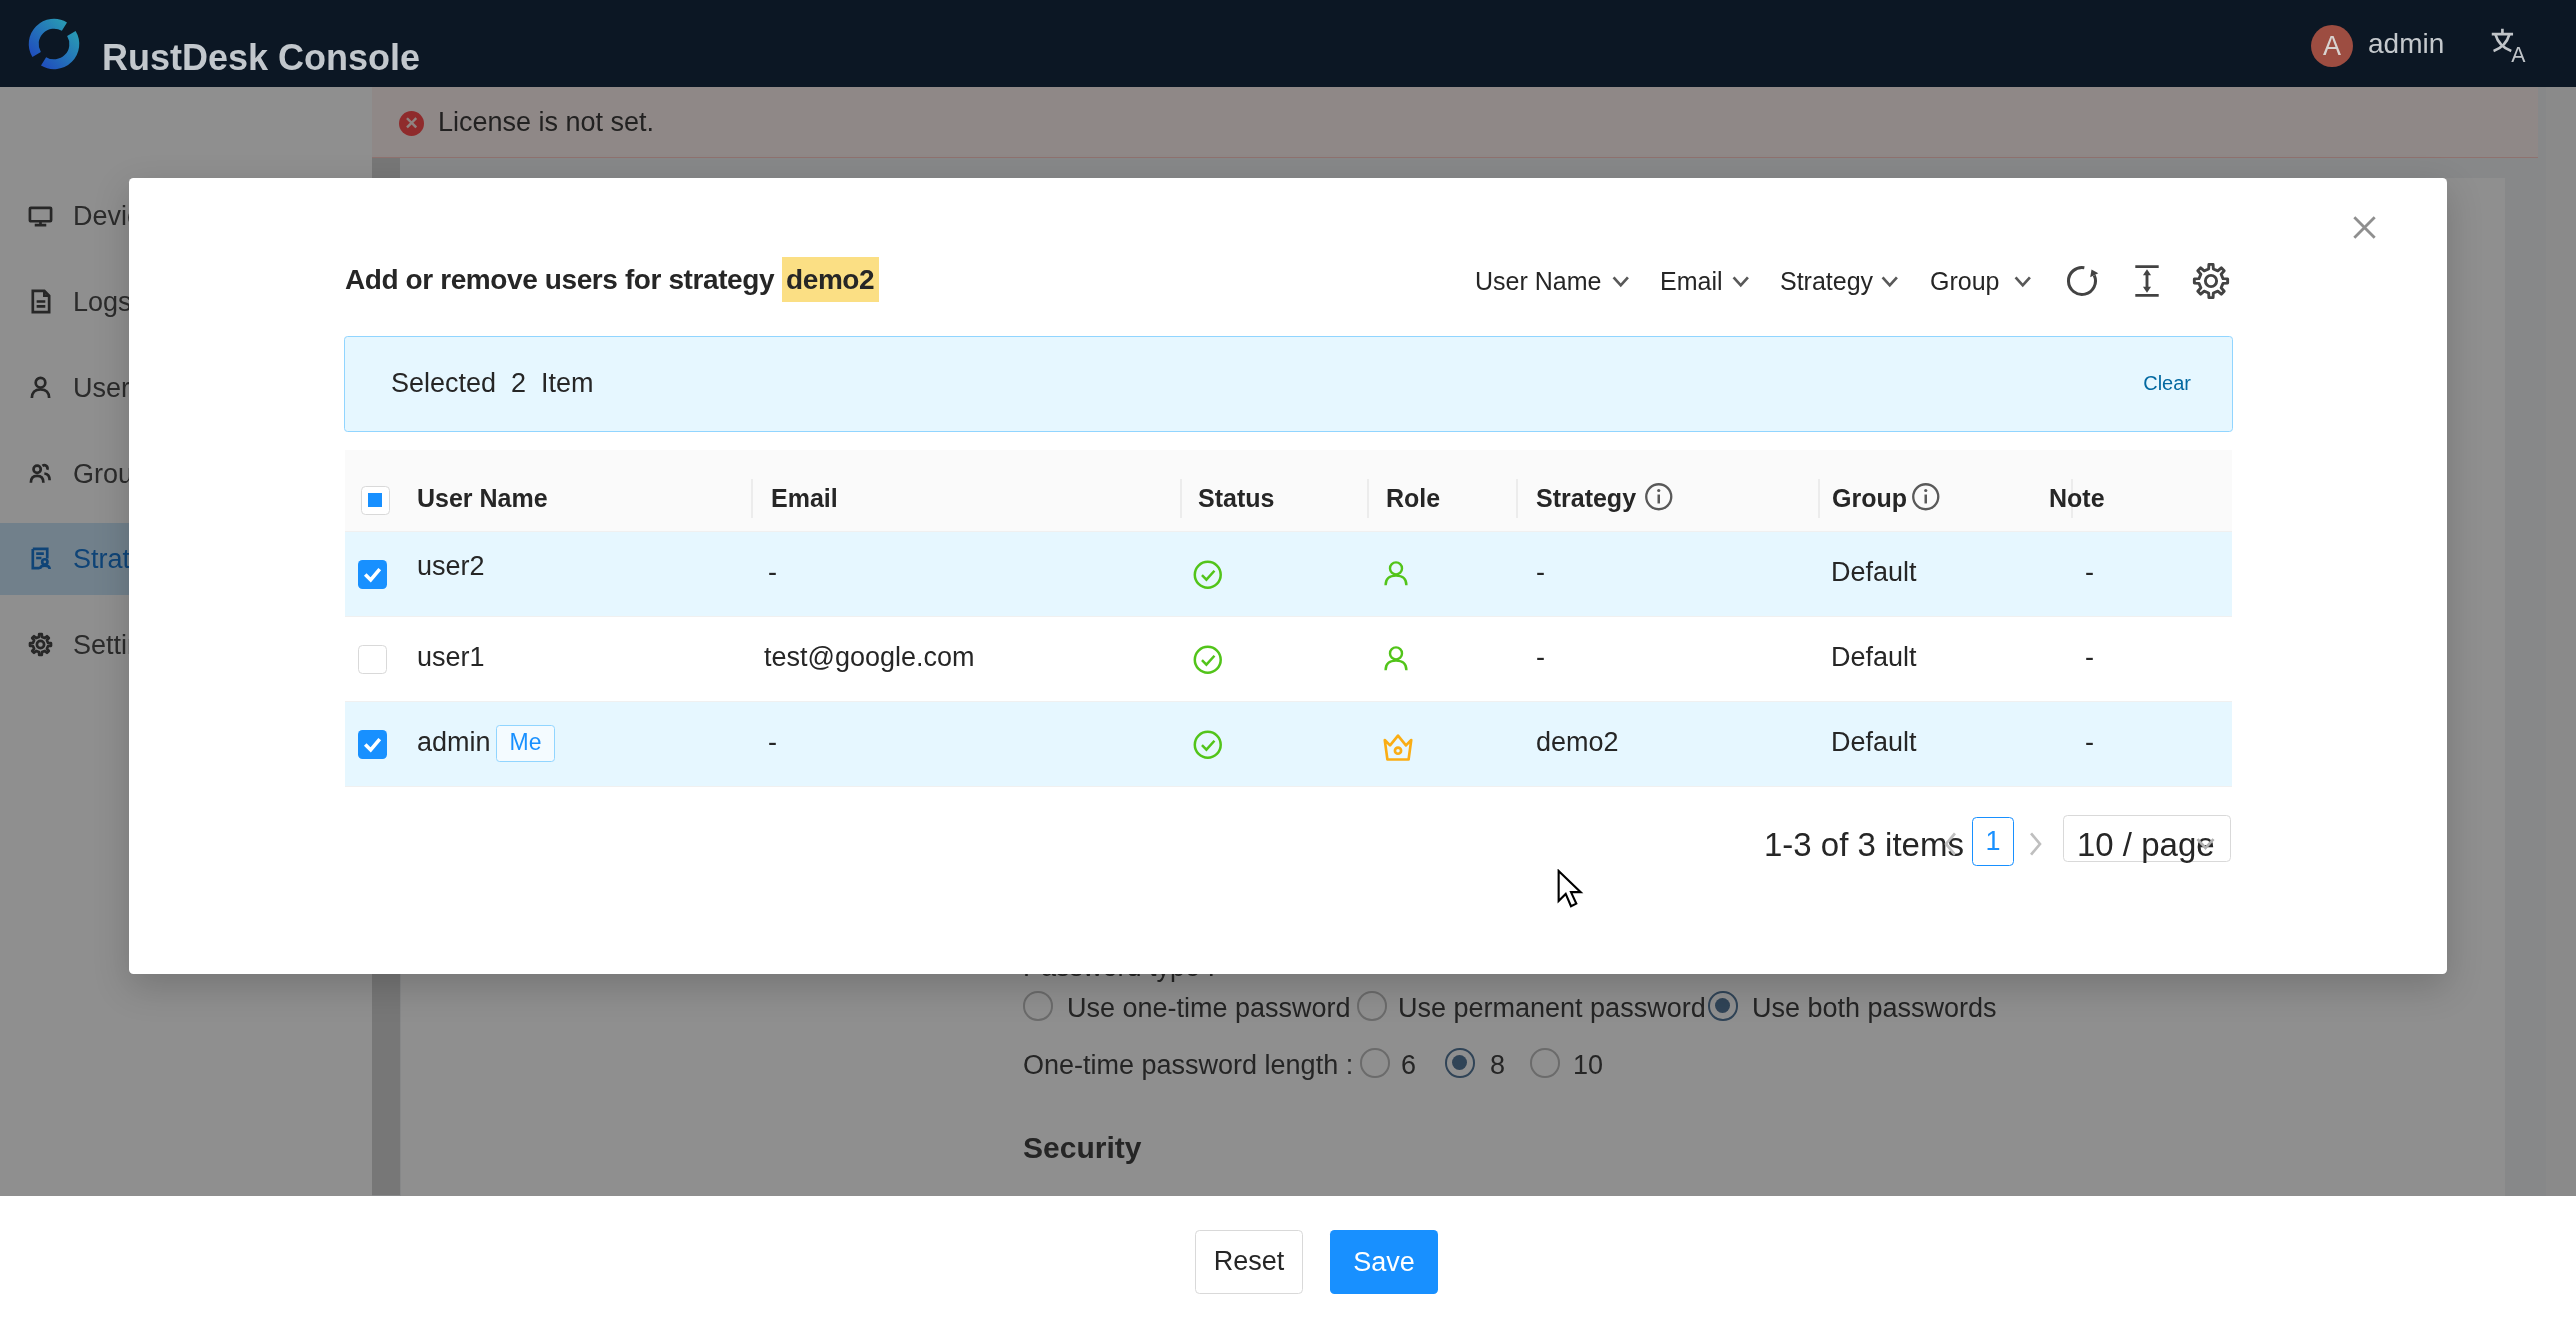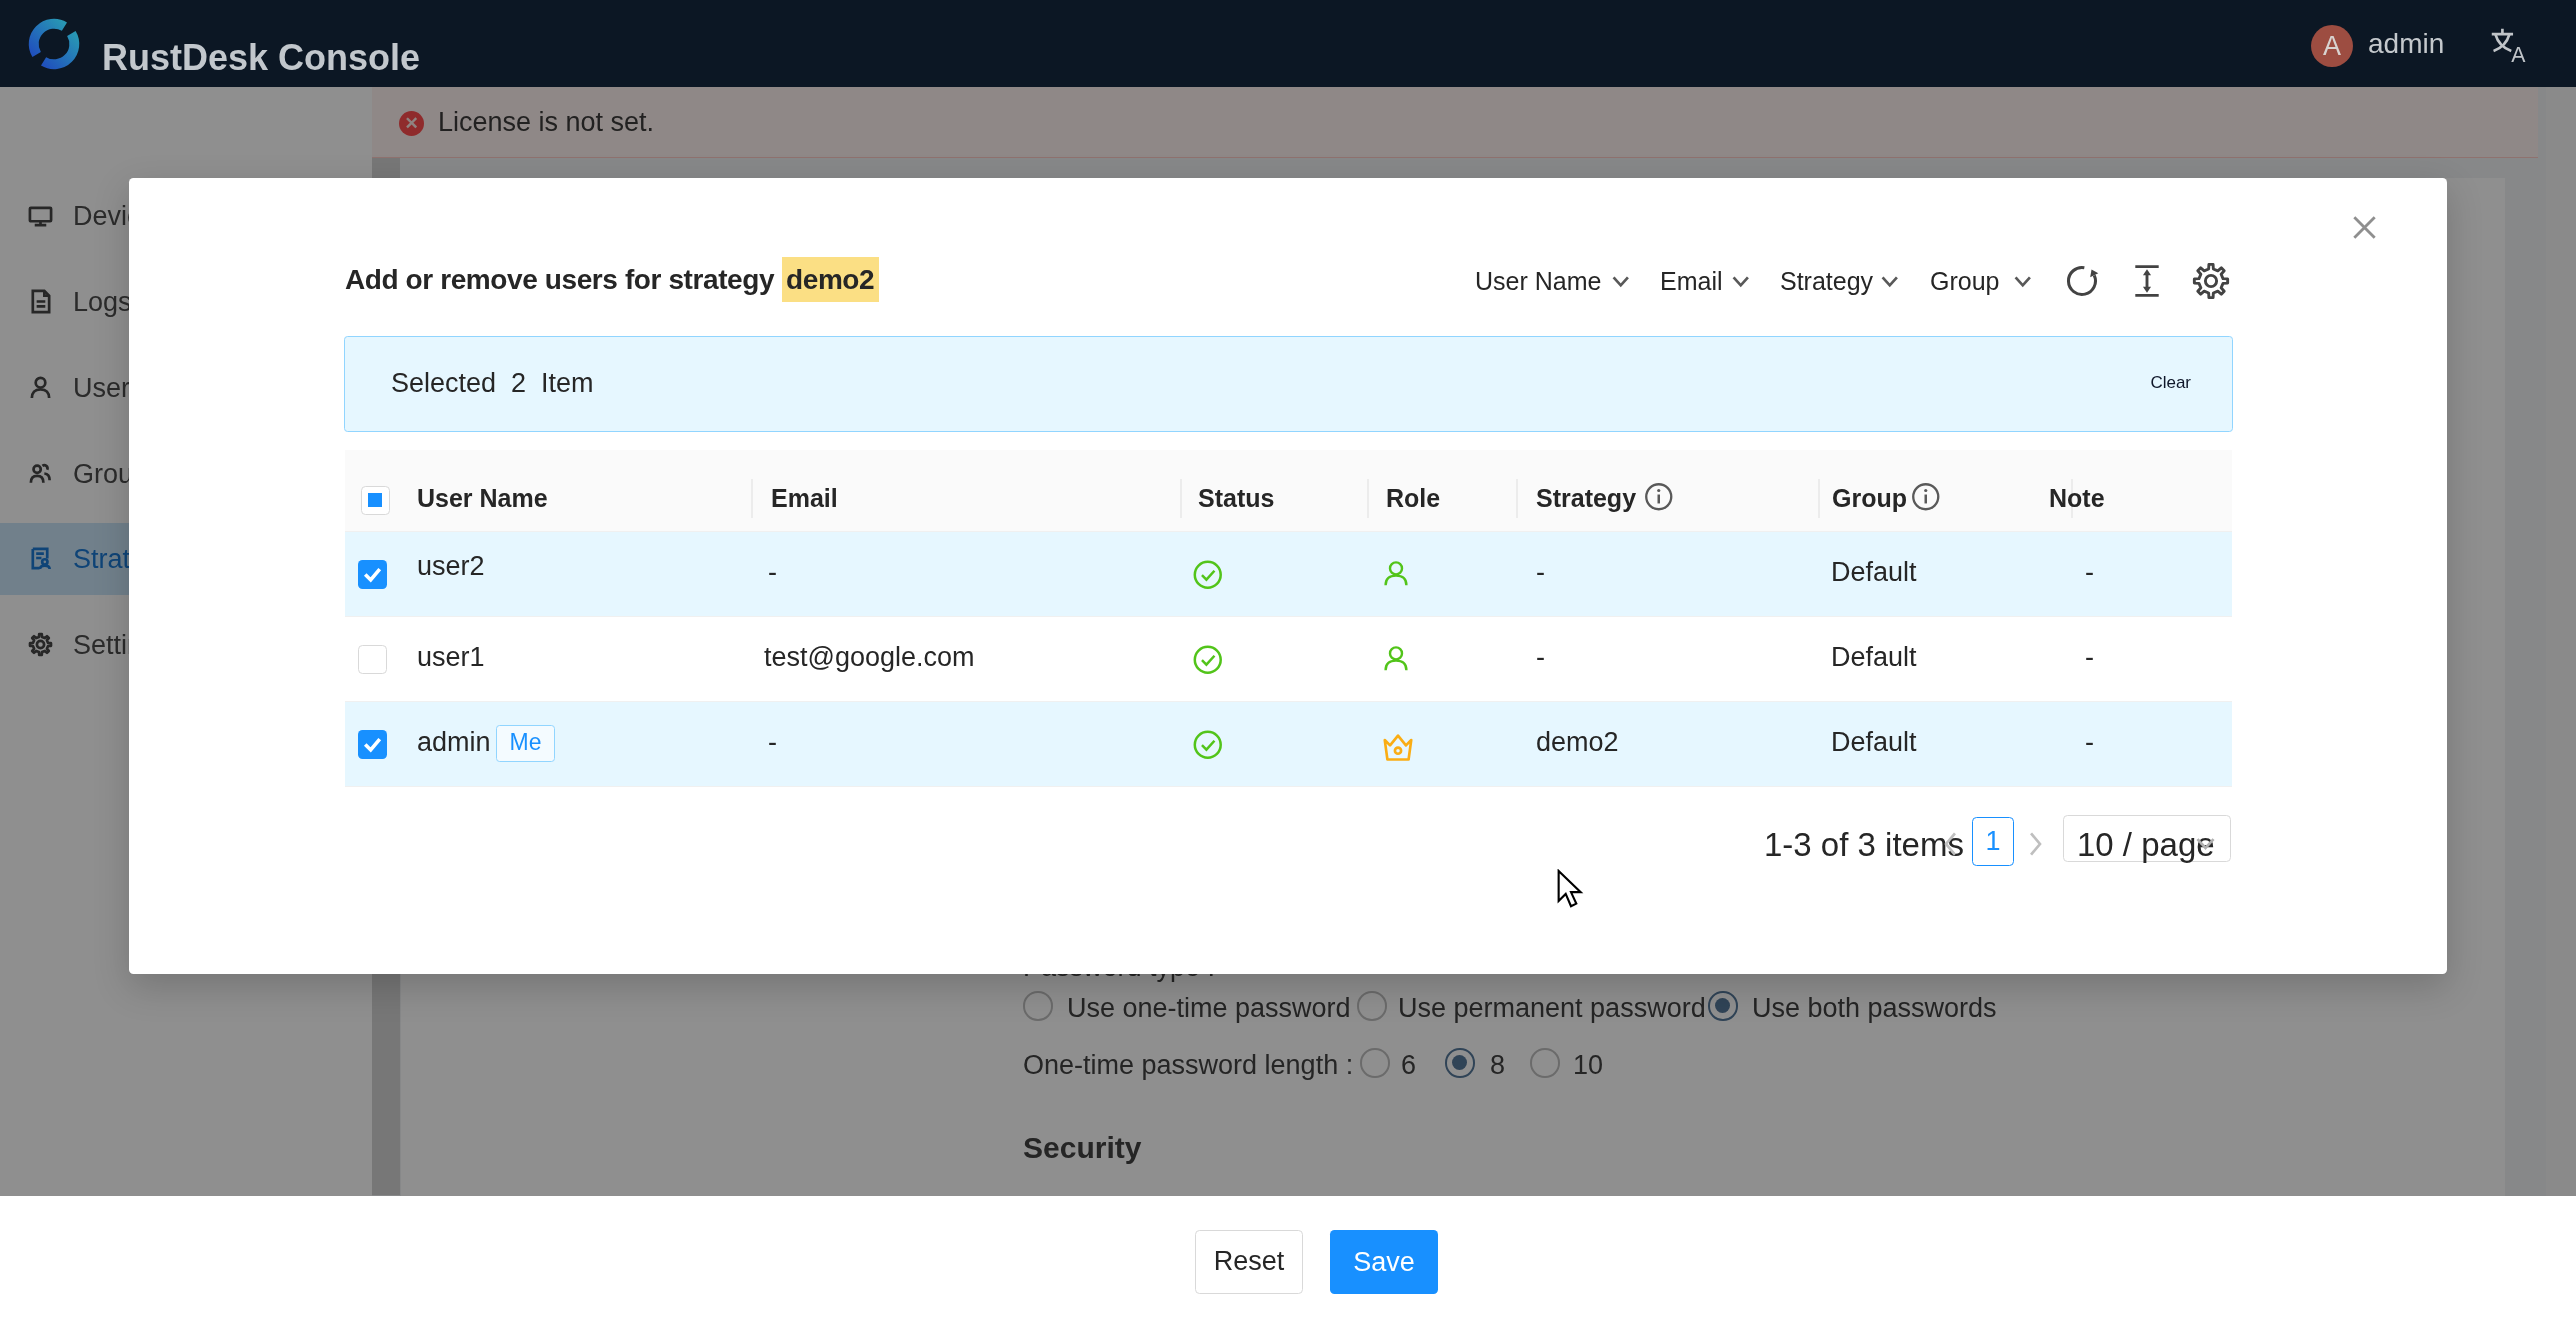--- a/index.html
+++ b/index.html
@@ -52,21 +52,21 @@
 #modal { left:129px; top:178px; width:2318px; height:796px; background:#fff; border-radius:4.5px;
   box-shadow:0 12.5px 36px rgba(0,0,0,0.18); z-index:100; }
 #modal .abs { position:absolute; }
 #mtitle { left:216px; top:86px; font-size:28px; font-weight:bold; color:#262626; letter-spacing:-0.4px; }
 #mtitle .hl { background:#fbdf84; padding:7.2px 4.5px; }
 .ctrl { font-size:25px; color:#262626; top:89px; }
 .chev { top:93px; width:21.5px; height:21.5px; }
 #close { left:2216px; top:30px; width:39px; height:39px; }
 #selbar { left:215px; top:158px; width:1889px; height:96px; background:#e6f7ff; border:1.8px solid #91d5ff; border-radius:3.6px; }
 #selbar .t1 { position:absolute; left:46px; top:0; line-height:92px; font-size:27px; color:#262626; }
-#selbar .clear { position:absolute; right:41px; top:0; line-height:92px; font-size:17px; color:#0f172a;margin-left:24px; }
+#selbar .clear { position:absolute; right:41px; top:0; line-height:92px; font-size:20px; color:#0369a1;margin-left:24px; }
 
 
 #tbl { left:216px; top:272px; width:1887px; }
 .th { position:absolute; height:82px; background:#fafafa; }
 .trow { position:absolute; height:85px; border-bottom:1.8px solid #f0f0f0; width:1887px; left:0; }
 .trow.blue { background:#e6f7ff; }
 .cell { position:absolute; font-size:27px; color:#262626; }
 .hcell { position:absolute; font-size:25px; font-weight:bold; color:#262626; }
 .vsep { position:absolute; width:1.8px; height:39px; top:29px; background:#ececec; }
 .cb { position:absolute; width:29px; height:29px; border-radius:4.5px; }

